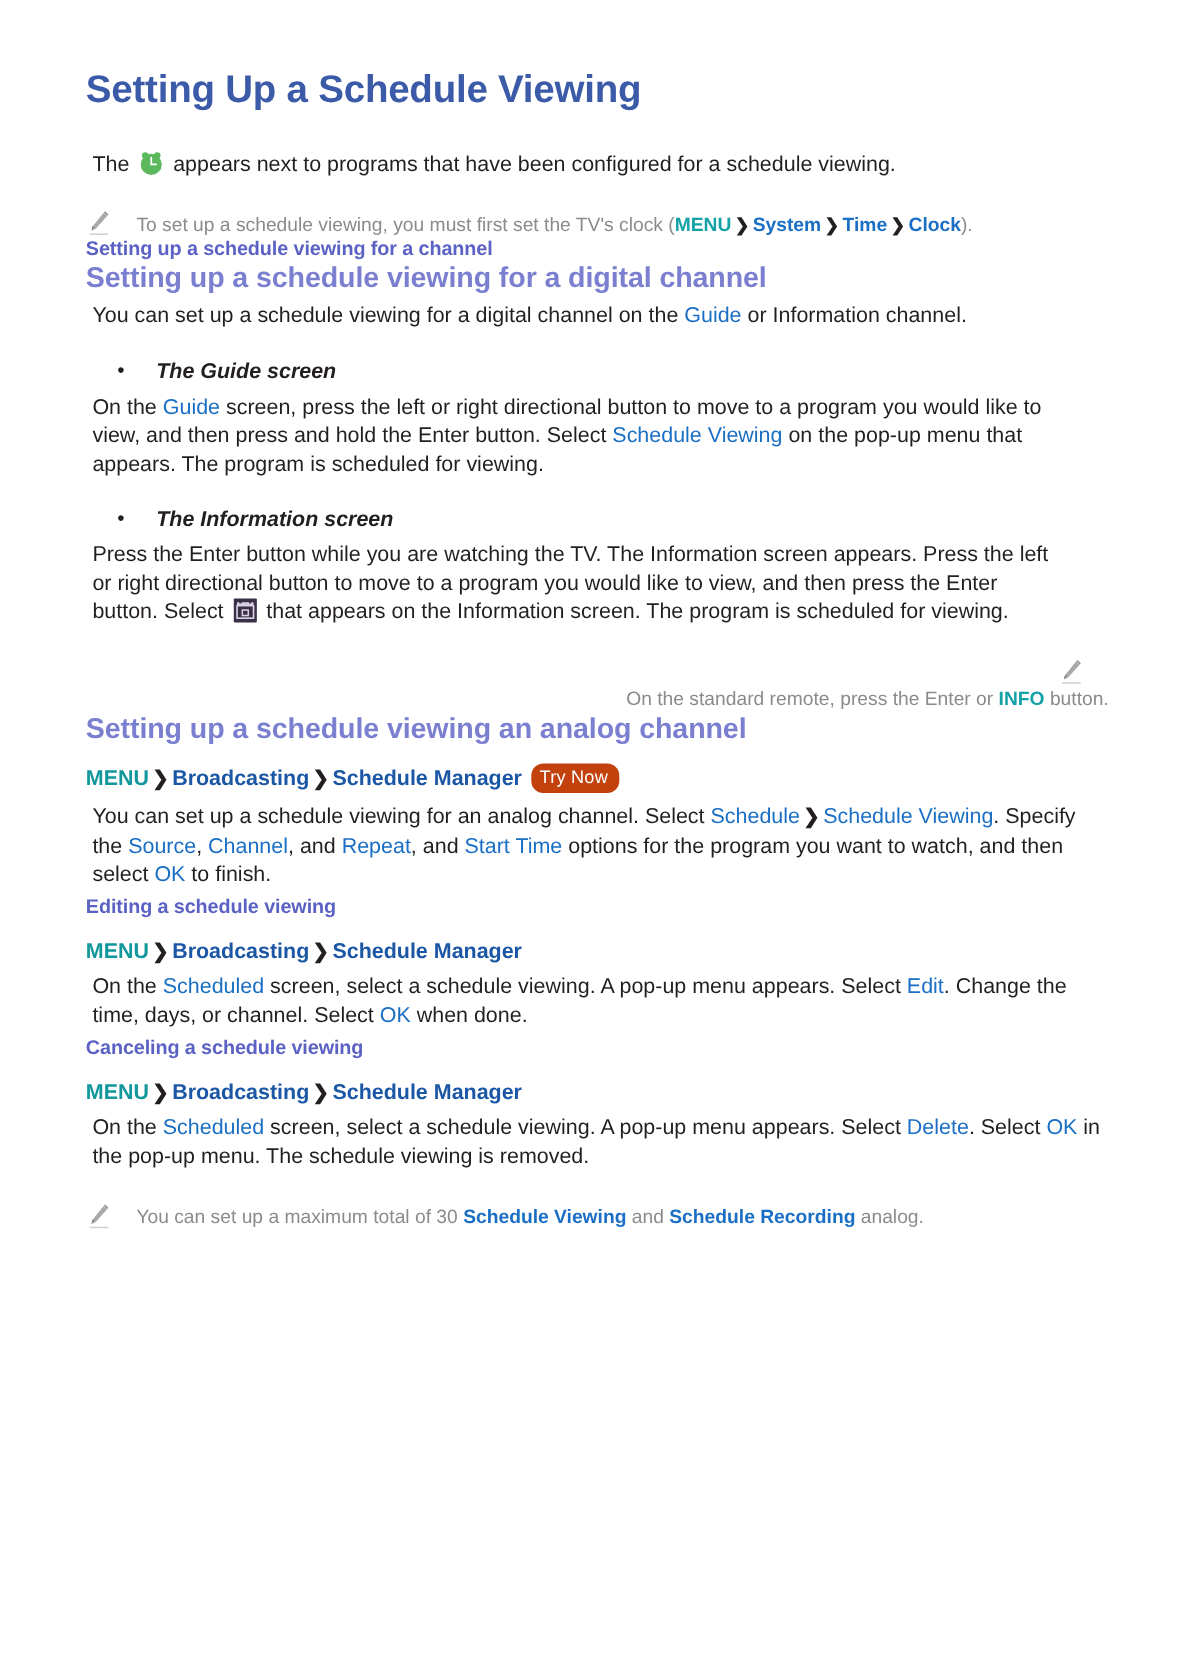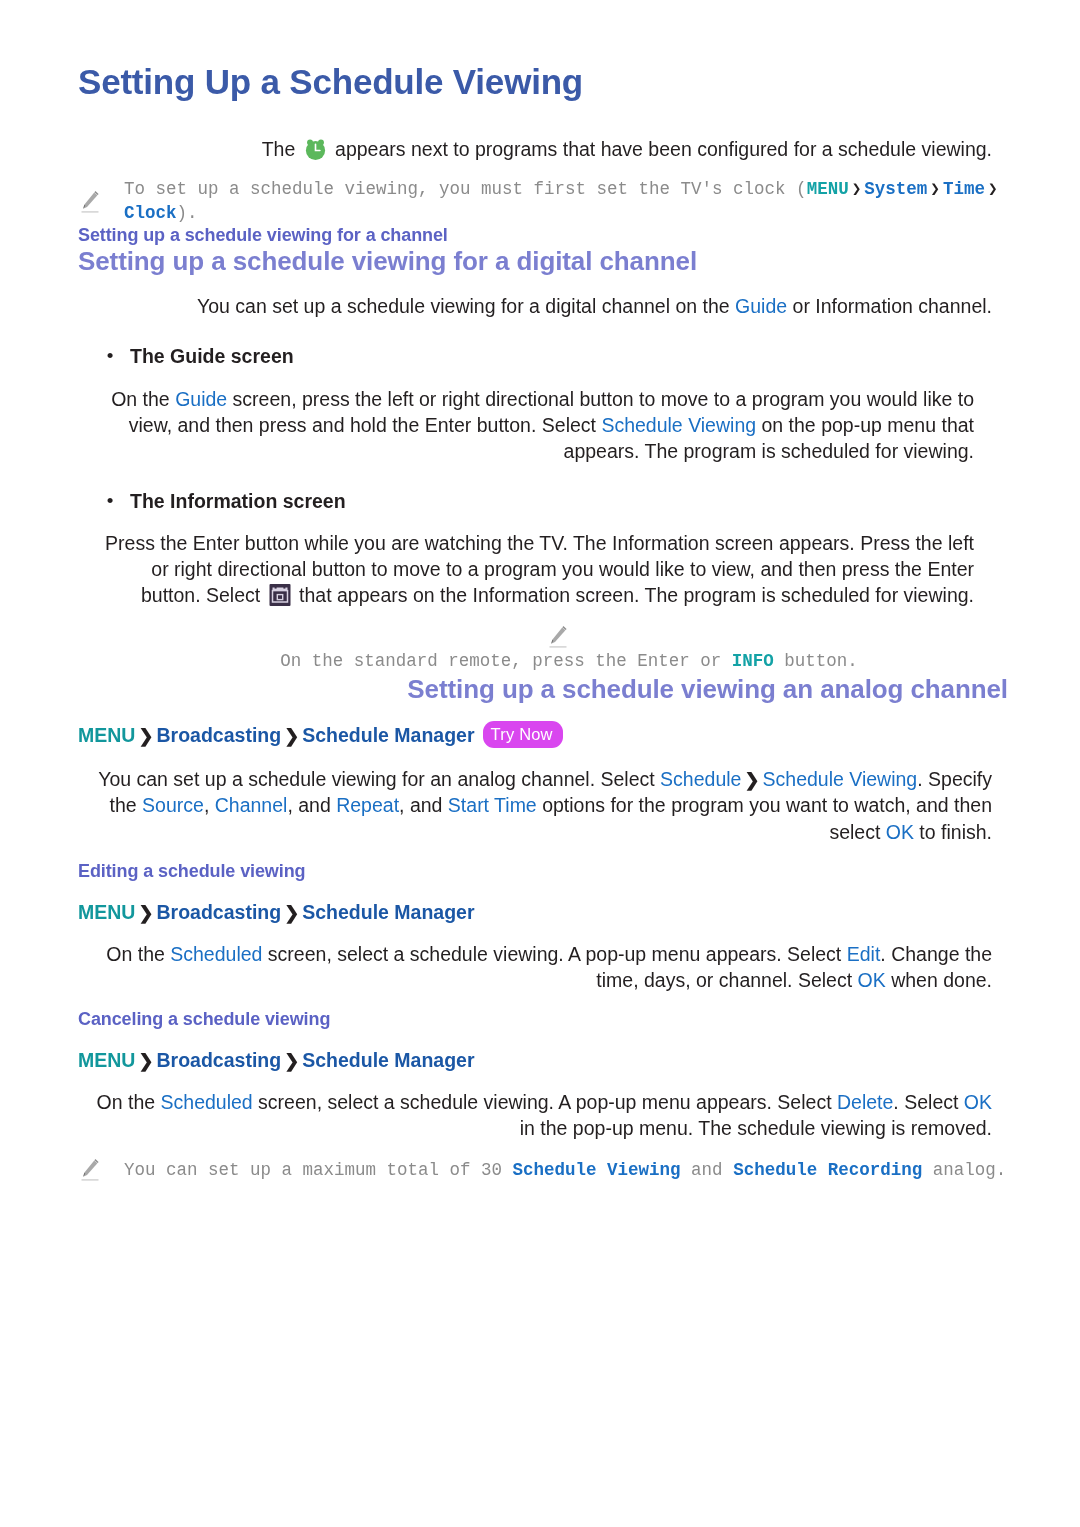--- a/index.html
+++ b/index.html
@@ -47,31 +47,30 @@
   h3.h3 {
     font-size: 26px;
     font-weight: bold;
     color: #7b7fd0;
     margin: 0;
     letter-spacing: -0.1px;
   }
 
   .sec-h2-1 { margin-top: 52px; }
   .sec-h3-1 { margin-top: 44px; }
-  .sec-h3-2 { margin-top: 56px; text-align: right; }
+  .sec-h3-2 { margin-top: 56px; }
   .sec-h2-2 { margin-top: 66px; }
   .sec-h2-3 { margin-top: 72px; }
 
   
   p.body {
     font-size: 19.5px;
     line-height: 1.34;
-    margin: 16px;
-    color: #231f20;
-    text-align: right;
+    margin: 6px;
+    color: #231f20;
   }
   .p-intro { margin-top: 26px; }
   .p-after-h3 { margin-top: 26px; }
   .p-after-path { margin-top: 19px; }
   .indent { margin-left: 52px; width: 880px; }
 
   
   .bullet-row {
     display: flex;
     align-items: flex-start;
@@ -84,29 +83,29 @@
     font-size: 19px;
     line-height: 1.34;
     color: #231f20;
     text-align: center;
   }
   .bullet-label {
     font-size: 19.5px;
     line-height: 1.34;
     font-weight: bold;
     color: #231f20;
-    margin-left: 12px;
+    margin-left: 24px;
+    font-style: italic;
   }
 
   
   .note-row {
     display: flex;
-    align-items: center;
-    margin-top: 14px;
-    font-family: Liberation Mono, monospace;
+    align-items: flex-end;
+    margin-top: 28px;
   }
   .note-row.note-indent { margin-left: 52px; flex-direction: column; }
   .note-icon {
     flex: 0 0 24px;
     width: 24px;
     height: 26px;
     margin-right: 22px;
     position: relative;
     top: 1px;
   }
@@ -139,21 +138,21 @@
     margin-top: 17px;
     white-space: nowrap;
   }
   .path-line .seg { font-weight: bold; }
   .path-line .seg.menu { color: #12979c; }
   .path-line .seg.blue { color: #1b57a5; }
 
   
   .try-now {
     display: inline-block;
-    background: #d946ef;
+    background: #c2410c;
     color: #ffffff;
     font-size: 16.5px;
     font-weight: normal;
     line-height: 1;
     padding: 5px 10px 6px 8px;
     border-radius: 11px;
     margin-left: 8px;
     position: relative;
     top: -2px;
     letter-spacing: 0.2px;

